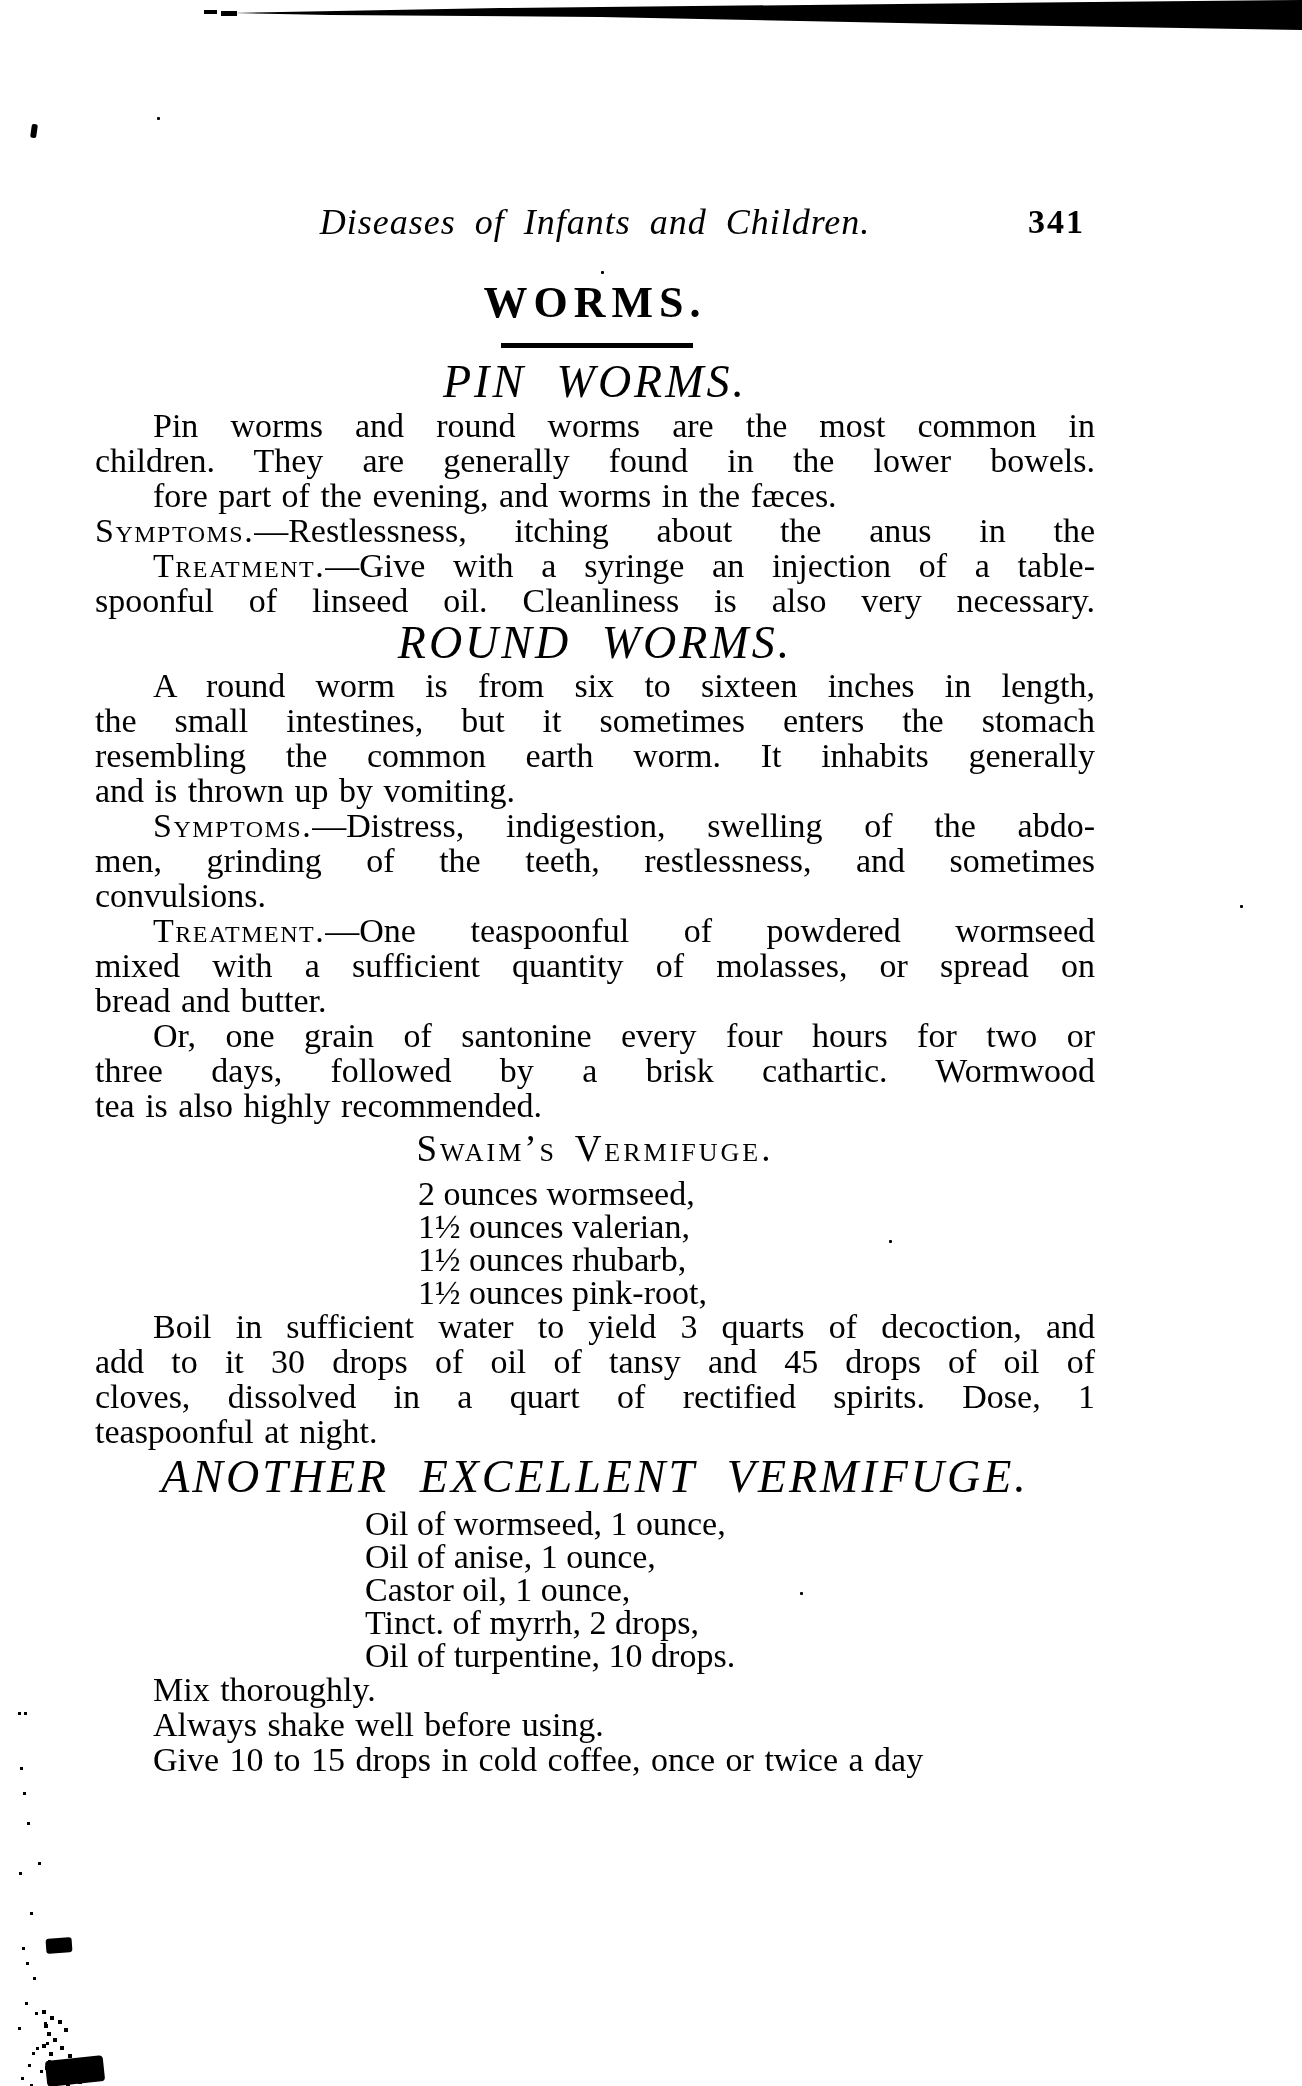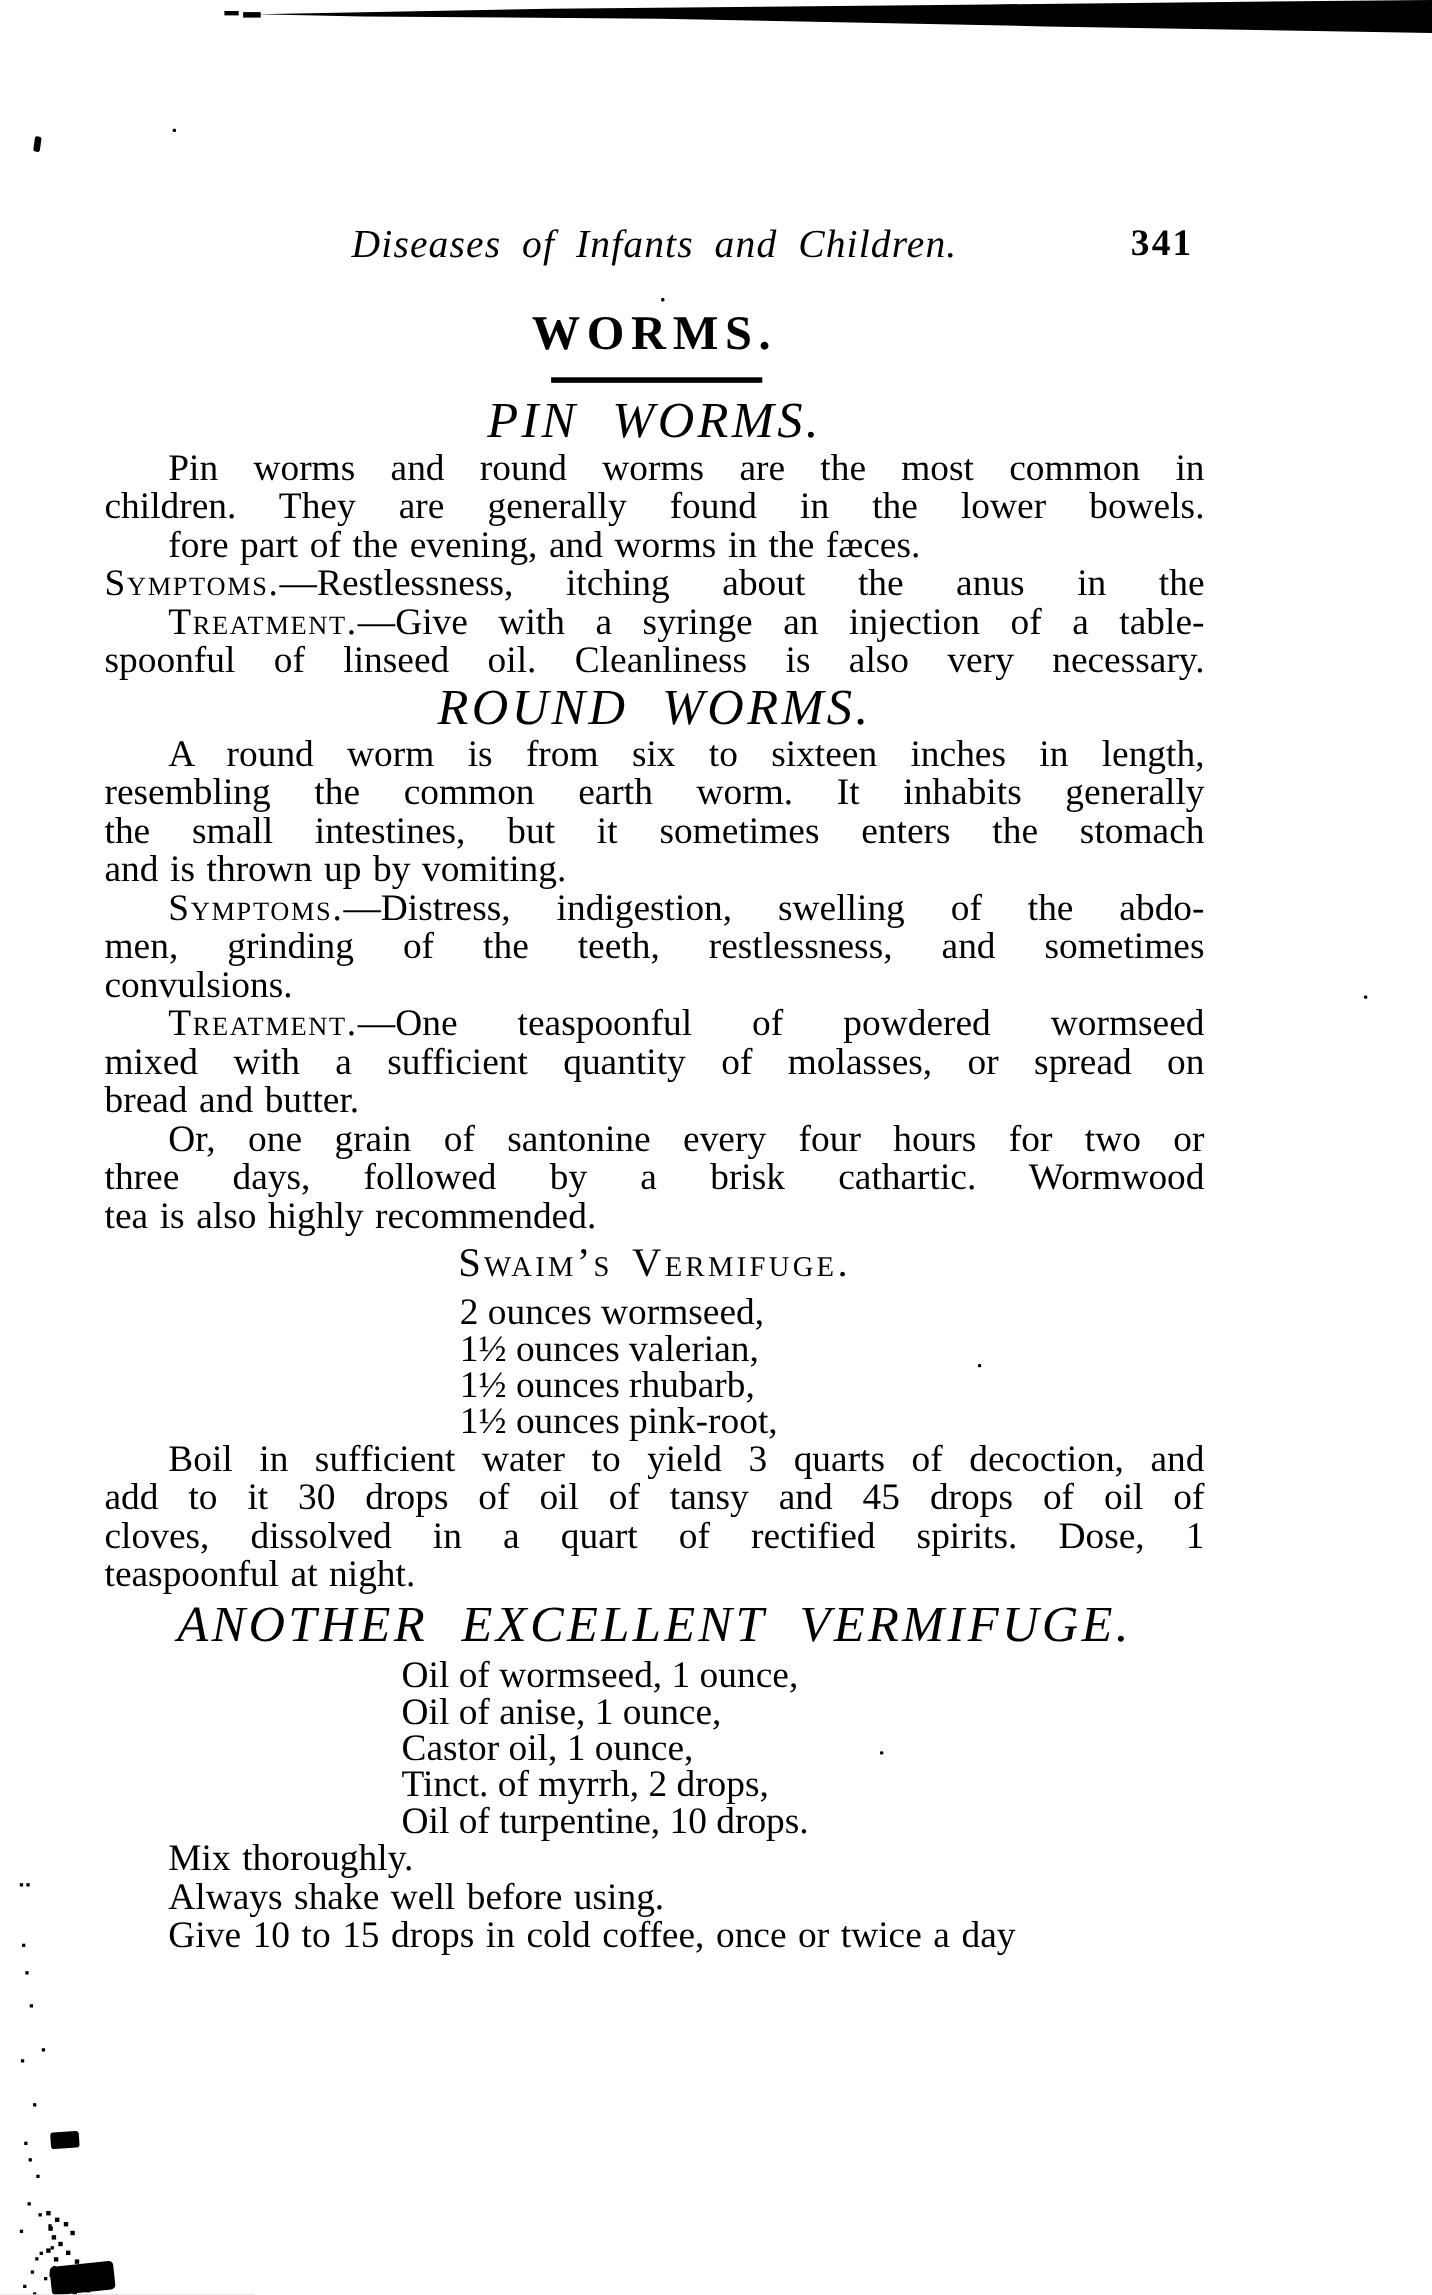--- a/index.html
+++ b/index.html
@@ -101,22 +101,22 @@
         <div class="line">fore part of the evening, and worms in the fæces.</div>
         <div class="line j"><span class="sc">Symptoms.</span>—Restlessness, itching about the anus in the</div>
       </div>
       <div class="para indent">
         <div class="line j"><span class="sc">Treatment.</span>—Give with a syringe an injection of a table-</div>
         <div class="line j">spoonful of linseed oil. Cleanliness is also very necessary.</div>
       </div>
       <div class="h-italic rw">ROUND WORMS.</div>
       <div class="para indent">
         <div class="line j">A round worm is from six to sixteen inches in length,</div>
+        <div class="line j">the small intestines, but it sometimes enters the stomach</div>
         <div class="line j">resembling the common earth worm. It inhabits generally</div>
-        <div class="line j">the small intestines, but it sometimes enters the stomach</div>
         <div class="line">and is thrown up by vomiting.</div>
       </div>
       <div class="para indent">
         <div class="line j"><span class="sc">Symptoms.</span>—Distress, indigestion, swelling of the abdo-</div>
         <div class="line j">men, grinding of the teeth, restlessness, and sometimes</div>
         <div class="line">convulsions.</div>
       </div>
       <div class="para indent">
         <div class="line j"><span class="sc">Treatment.</span>—One teaspoonful of powdered wormseed</div>
         <div class="line j">mixed with a sufficient quantity of molasses, or spread on</div>

